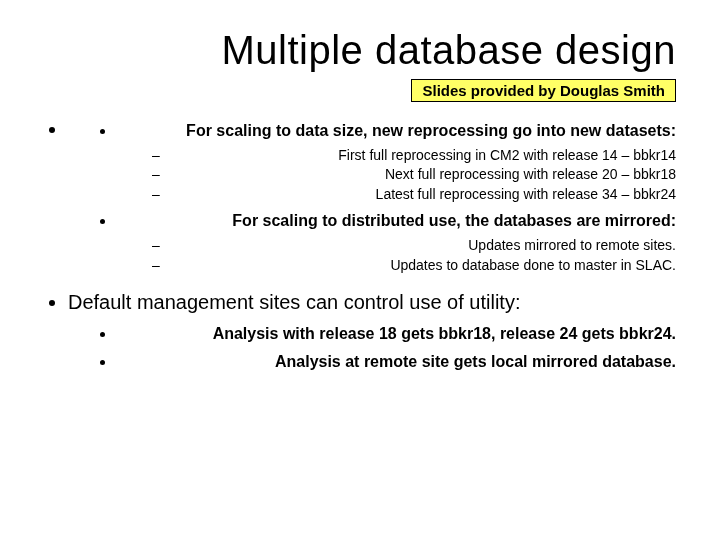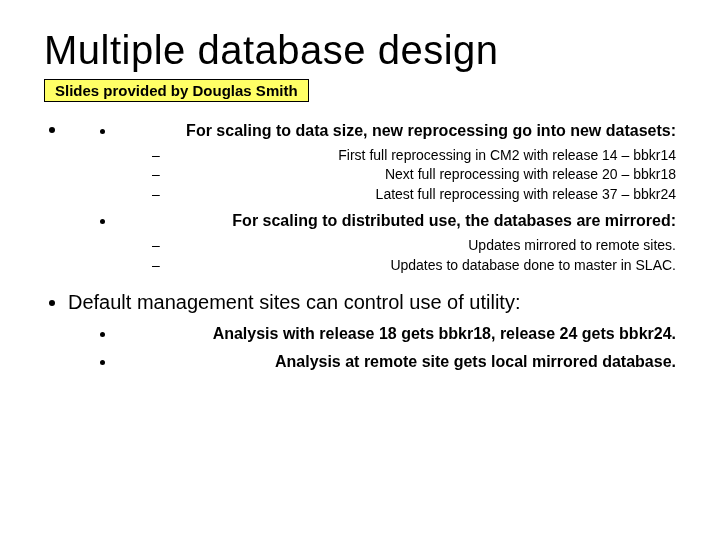--- a/index.html
+++ b/index.html
@@ -13,27 +13,28 @@
   }
   .slide {
     position: relative;
     width: 720px;
     height: 540px;
     box-sizing: border-box;
     padding: 18px 44px 24px 44px;
   }
   .title {
     font-size: 40px;
-    text-align: left;
+    text-align: right;
     margin: 10px 0 6px 0;
     font-weight: 400;
     letter-spacing: 0.5px;
   }
   .attrib-wrap {
     display: flex;
+    justify-content: flex-end;
     margin-bottom: 14px;
   }
   .attrib {
     background: #ffff66;
     border: 1px solid #000;
     padding: 2px 10px;
     font-size: 15px;
     font-weight: 700;
   }
   ul.level1 {
@@ -88,21 +89,21 @@
   </div>
 
   <ul class="level1">
     <li>
       <ul class="level2">
         <li>
           <span class="lev2-text">For scaling to data size, new reprocessing go into new datasets:</span>
           <ul class="level3">
             <li><span>First full reprocessing in CM2 with release 14 – bbkr14</span></li>
             <li><span>Next full reprocessing with release 20 – bbkr18</span></li>
-            <li><span>Latest full reprocessing with release 37 – bbkr24</span></li>
+            <li><span>Latest full reprocessing with release 34 – bbkr24</span></li>
           </ul>
         </li>
         <li>
           <span class="lev2-text">For scaling to distributed use, the databases are mirrored:</span>
           <ul class="level3">
             <li><span>Updates mirrored to remote sites.</span></li>
             <li><span>Updates to database done to master in SLAC.</span></li>
           </ul>
         </li>
       </ul>

